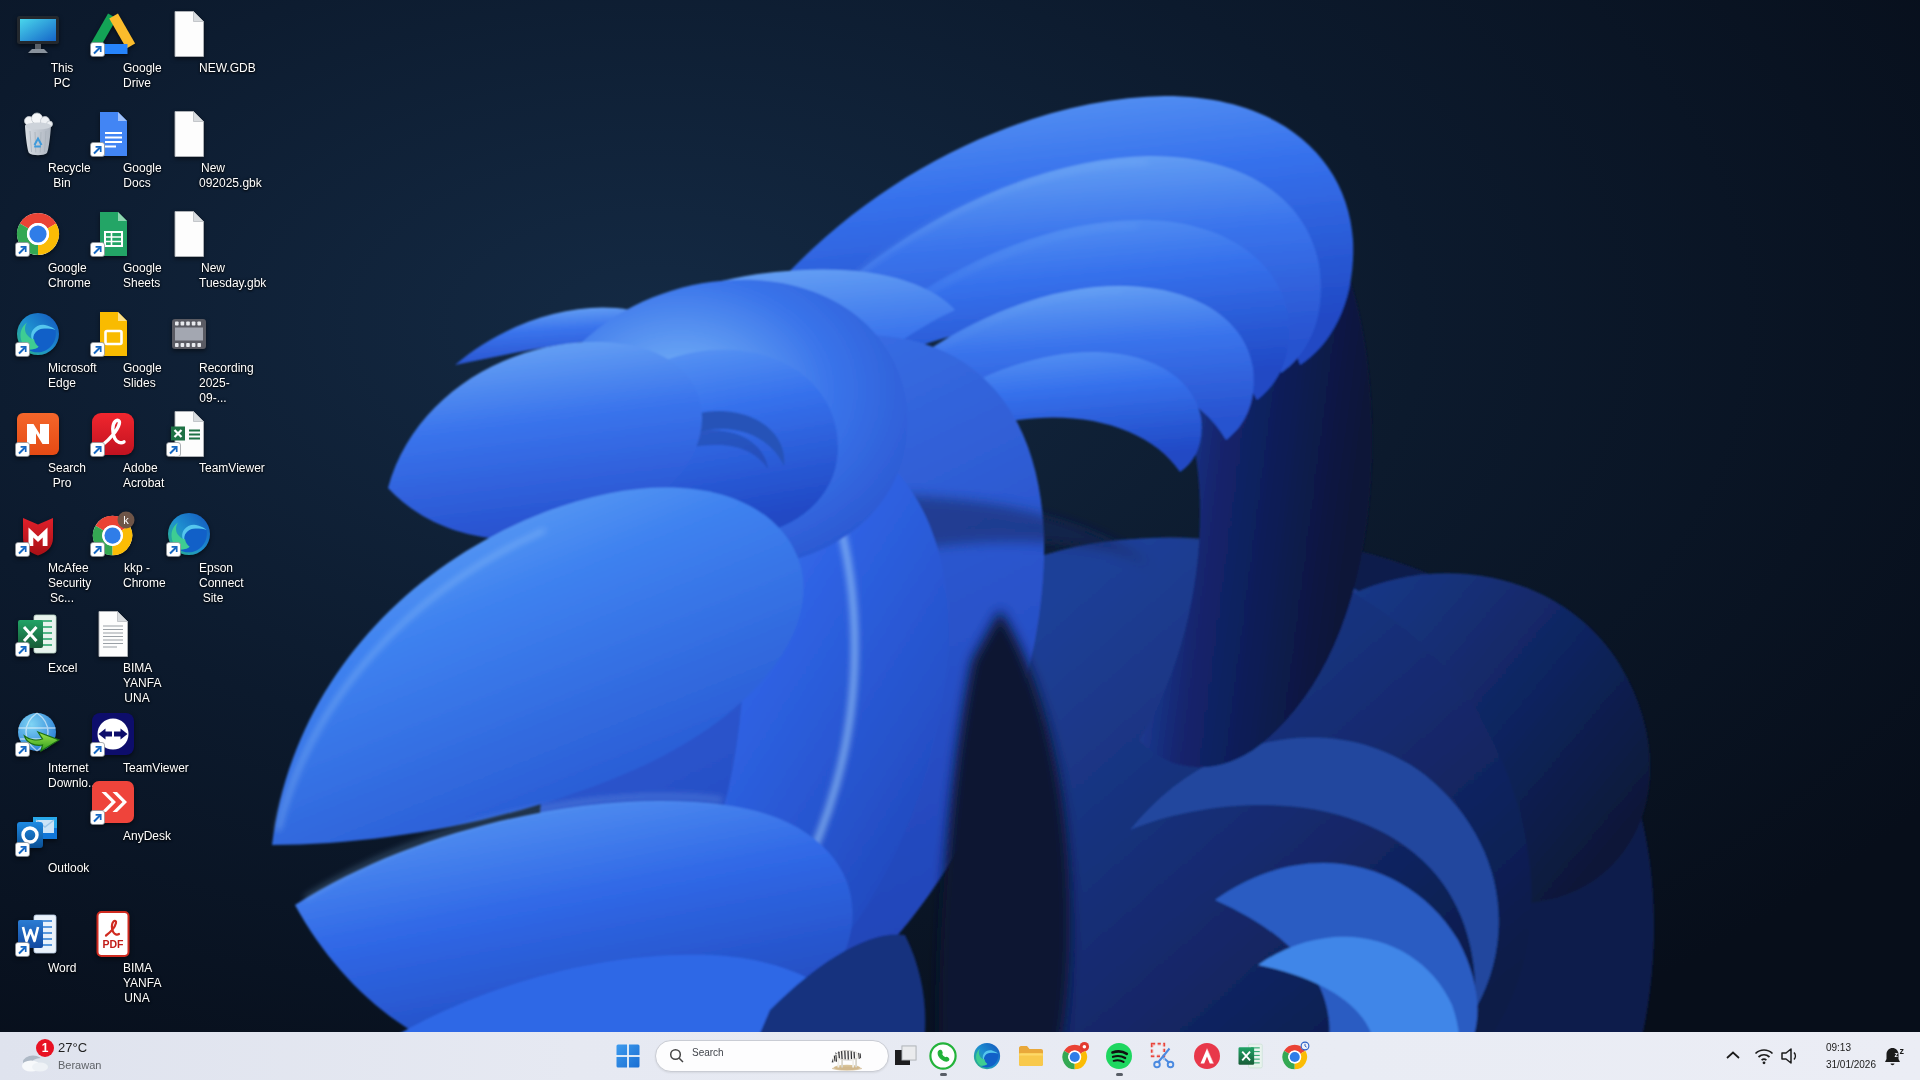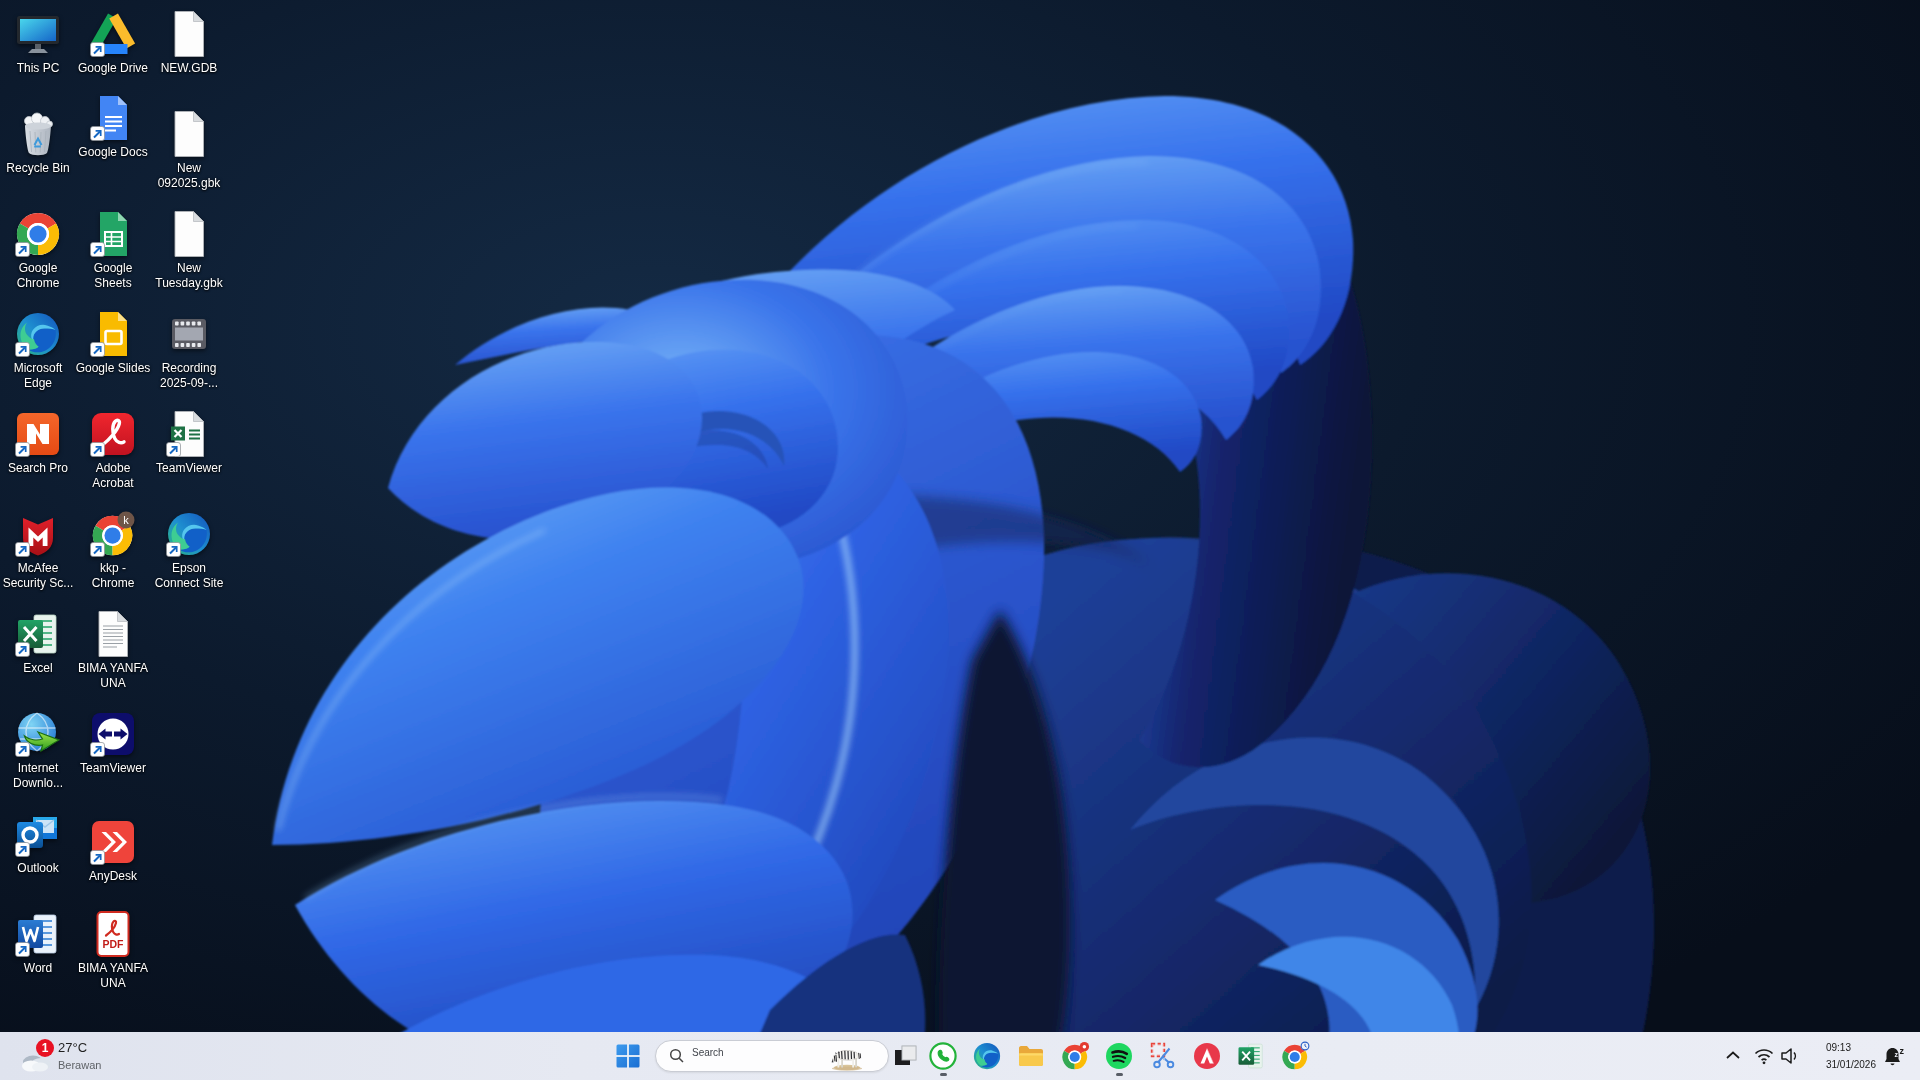--- a/index.html
+++ b/index.html
@@ -1,21 +1,21 @@
 <!DOCTYPE html>
 <html><head>
 <meta charset="utf-8">
 <style>
 html,body{margin:0;padding:0;width:1920px;height:1080px;overflow:hidden;font-family:"Liberation Sans",sans-serif;}
 #desk{position:absolute;inset:0;background:#0a1625;}
 #wall{position:absolute;top:0;left:0;}
 .ic{position:absolute;width:76px;text-align:center;}
 .ic .g{width:48px;height:48px;margin:0 auto;position:relative;}
 .ic .g svg{position:absolute;left:0;top:0;filter:drop-shadow(0 2px 2px rgba(0,0,0,.5));}
-.ic .t{margin-top:3px;font-size:12px;line-height:15px;color:#fff;text-shadow:0 1px 2px rgba(0,0,0,.95),0 0 3px rgba(0,0,0,.7);}
+.ic .t{margin-top:3px;font-size:12px;line-height:15px;color:#fff;text-shadow:0 1px 2px rgba(0,0,0,.95),0 0 3px rgba(0,0,0,.7);padding-left:48px;}
 #taskbar{position:absolute;left:0;bottom:0;width:1920px;height:48px;background:linear-gradient(90deg,#dfe3ee 0%,#e6e9f2 30%,#e9ecf4 70%,#ebedf5 100%);}
 .tbi{position:absolute;top:50%;transform:translateY(-50%);}
 .dash{position:absolute;bottom:0px;width:7px;height:3px;border-radius:2px;background:#585d66;}
 </style>
 </head>
 <body>
 <div id="desk">
 <svg id="wall" width="1920" height="1080" viewBox="0 0 1920 1080">
 <defs>
 <radialGradient id="glow" cx="0.34" cy="0.3" r="0.8">
@@ -233,21 +233,21 @@
             <circle cx="31" cy="11" r="4.5" fill="#eef1f4" stroke="#c2c8ce" stroke-width="0.8"></circle>
             <circle cx="35.5" cy="14" r="3" fill="#eef1f4" stroke="#c2c8ce" stroke-width="0.8"></circle>
             <path d="M11 15.5 C11 19 13 40 15 43 C18 46 30 46 33 43 C35 40 37 19 37 15.5 C31 19.5 17 19.5 11 15.5 Z" fill="url(#binG)" opacity="0.95"></path>
             <ellipse cx="24" cy="16" rx="13" ry="3.5" fill="#cdd3da"></ellipse>
             <path d="M16 21 L17.5 42 M21 22 L21.8 42.5 M27 22 L26.2 42.5 M32 21 L30.5 42" stroke="#a8b1bb" stroke-width="1" opacity="0.8"></path>
             <path d="M20.5 35 L24 28.5 L27.5 35 M26.8 36.5 L20.2 36.5" stroke="#3e9adb" stroke-width="2" fill="none"></path>
           </svg>
         </div>
         <div class="t">Recycle Bin</div>
       </div>
-<div class="ic" style="left:75px;top:94px">
+<div class="ic" style="left:75px;top:110px">
         <div class="g">
           <svg width="48" height="48" viewBox="0 0 48 48">
             <path d="M11 2 H29 L38 11 V46 H11 Z" fill="#4285f4"></path>
             <path d="M29 2 L29 11 L38 11 Z" fill="#a1c2fa"></path>
             <path d="M16 23 H33 M16 27.5 H33 M16 32 H33 M16 36.5 H27" stroke="#fff" stroke-width="2.2"></path>
             <use href="#scb"></use>
           </svg>
         </div>
         <div class="t">Google Docs</div>
       </div>
@@ -444,21 +444,21 @@
             <rect x="19" y="18" width="24" height="11" fill="#1176d8"></rect>
             <rect x="22" y="10" width="18" height="13" fill="#cde4f7"></rect>
             <path d="M22 10 L31 17 L40 10" fill="none" stroke="#9ec7e8" stroke-width="1.5"></path>
             <rect x="3" y="12" width="26" height="26" rx="3" fill="url(#olG)"></rect>
             <circle cx="16" cy="25" r="7" fill="none" stroke="#fff" stroke-width="3.4"></circle>
             <use href="#scb"></use>
           </svg>
         </div>
         <div class="t">Outlook</div>
       </div>
-<div class="ic" style="left:75px;top:818px">
+<div class="ic" style="left:75px;top:778px">
         <div class="g">
           <svg width="48" height="48" viewBox="0 0 48 48">
             <rect x="3" y="3" width="42" height="42" rx="7" fill="#ef443b"></rect>
             <path d="M17 14 L27 24 L17 34 L12.5 34 L22.5 24 L12.5 14 Z" fill="#fff"></path>
             <path d="M28 14 L38 24 L28 34 L23.5 34 L33.5 24 L23.5 14 Z" fill="#fff"></path>
             <use href="#scb"></use>
           </svg>
         </div>
         <div class="t">AnyDesk</div>
       </div>

